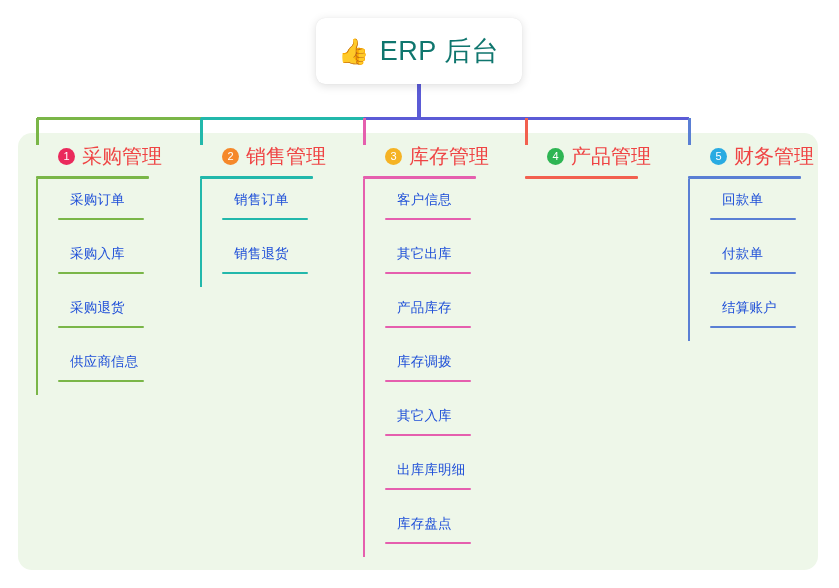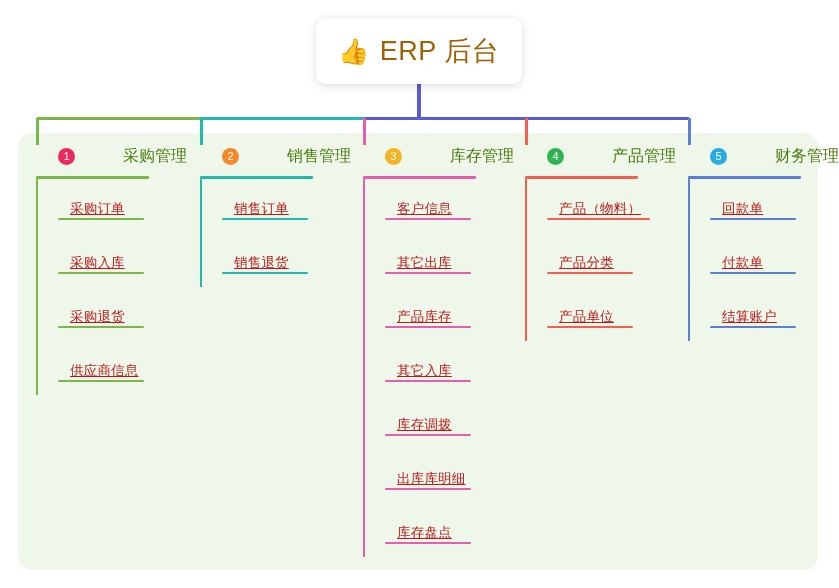--- a/index.html
+++ b/index.html
@@ -37,21 +37,21 @@
     gap: 10px;
     box-sizing: border-box;
   }
   .root-emoji {
     font-size: 25px;
     line-height: 1;
     color: #f2b01e;
   }
   .root-title {
     font-size: 27px;
-    color: #a16207;
+    color: #0f766e;
     letter-spacing: 0.5px;
     white-space: nowrap;
   }
 
   
   .panel {
     position: absolute;
     left: 18px;
     top: 133px;
     width: 800px;
@@ -89,24 +89,23 @@
     height: 17px;
     border-radius: 50%;
     color: #ffffff;
     font-size: 11px;
     line-height: 17px;
     text-align: center;
     flex: 0 0 auto;
     font-family: "Liberation Sans", sans-serif;
   }
   .col-title {
-    font-size: 16px;
-    color: #4d7c0f;
+    font-size: 20px;
+    color: #ef4444;
     white-space: nowrap;
-    margin-left: 41px;
   }
   .col-rule {
     margin-top: 9px;
     height: 3px;
     width: 113px;
     border-radius: 1px;
   }
 
   
   .leaf-stack {
@@ -124,26 +123,25 @@
   }
   .leaf {
     position: relative;
     height: 54px;
     box-sizing: border-box;
     padding-left: 12px;
   }
   .leaf-label {
     position: absolute;
     left: 12px;
-    bottom: 15px;
+    bottom: 24px;
     font-size: 13.5px;
-    color: #b91c1c;
+    color: #1d4ed8;
     white-space: nowrap;
     letter-spacing: 0.2px;
-    text-decoration: underline;
   }
   .leaf-rule {
     position: absolute;
     left: 0;
     bottom: 13px;
     height: 2px;
     width: 86px;
     border-radius: 1px;
   }
   .leaf.wide .leaf-rule { width: 103px; }
@@ -231,58 +229,43 @@
           </div>
           <div class="leaf">
             <span class="leaf-label">其它出库</span>
             <div class="leaf-rule" style="background: rgb(229, 95, 174);"></div>
           </div>
           <div class="leaf">
             <span class="leaf-label">产品库存</span>
             <div class="leaf-rule" style="background: rgb(229, 95, 174);"></div>
           </div>
           <div class="leaf">
+            <span class="leaf-label">库存调拨</span>
+            <div class="leaf-rule" style="background: rgb(229, 95, 174);"></div>
+          </div>
+          <div class="leaf">
             <span class="leaf-label">其它入库</span>
-            <div class="leaf-rule" style="background: rgb(229, 95, 174);"></div>
-          </div>
-          <div class="leaf">
-            <span class="leaf-label">库存调拨</span>
             <div class="leaf-rule" style="background: rgb(229, 95, 174);"></div>
           </div>
           <div class="leaf">
             <span class="leaf-label">出库库明细</span>
             <div class="leaf-rule" style="background: rgb(229, 95, 174);"></div>
           </div>
           <div class="leaf">
             <span class="leaf-label">库存盘点</span>
             <div class="leaf-rule" style="background: rgb(229, 95, 174);"></div>
           </div>
         </div>
       </div>
       <div class="column" style="left: 525px;">
         <div class="col-header">
           <span class="badge" style="background: rgb(46, 181, 83);">4</span>
           <span class="col-title">产品管理</span>
         </div>
         <div class="col-rule" style="background: rgb(242, 96, 79); margin-left: 0px;"></div>
-        <div class="leaf-stack">
-          <div class="spine" style="left: 0px; background: rgb(242, 96, 79);"></div>
-          <div class="leaf wide">
-            <span class="leaf-label">产品（物料）</span>
-            <div class="leaf-rule" style="background: rgb(242, 96, 79);"></div>
-          </div>
-          <div class="leaf">
-            <span class="leaf-label">产品分类</span>
-            <div class="leaf-rule" style="background: rgb(242, 96, 79);"></div>
-          </div>
-          <div class="leaf">
-            <span class="leaf-label">产品单位</span>
-            <div class="leaf-rule" style="background: rgb(242, 96, 79);"></div>
-          </div>
-        </div>
       </div>
       <div class="column" style="left: 688px;">
         <div class="col-header">
           <span class="badge" style="background: rgb(41, 171, 226);">5</span>
           <span class="col-title">财务管理</span>
         </div>
         <div class="col-rule" style="background: rgb(90, 127, 212); margin-left: 0px;"></div>
         <div class="leaf-stack">
           <div class="spine" style="left: 0px; background: rgb(90, 127, 212);"></div>
           <div class="leaf">

